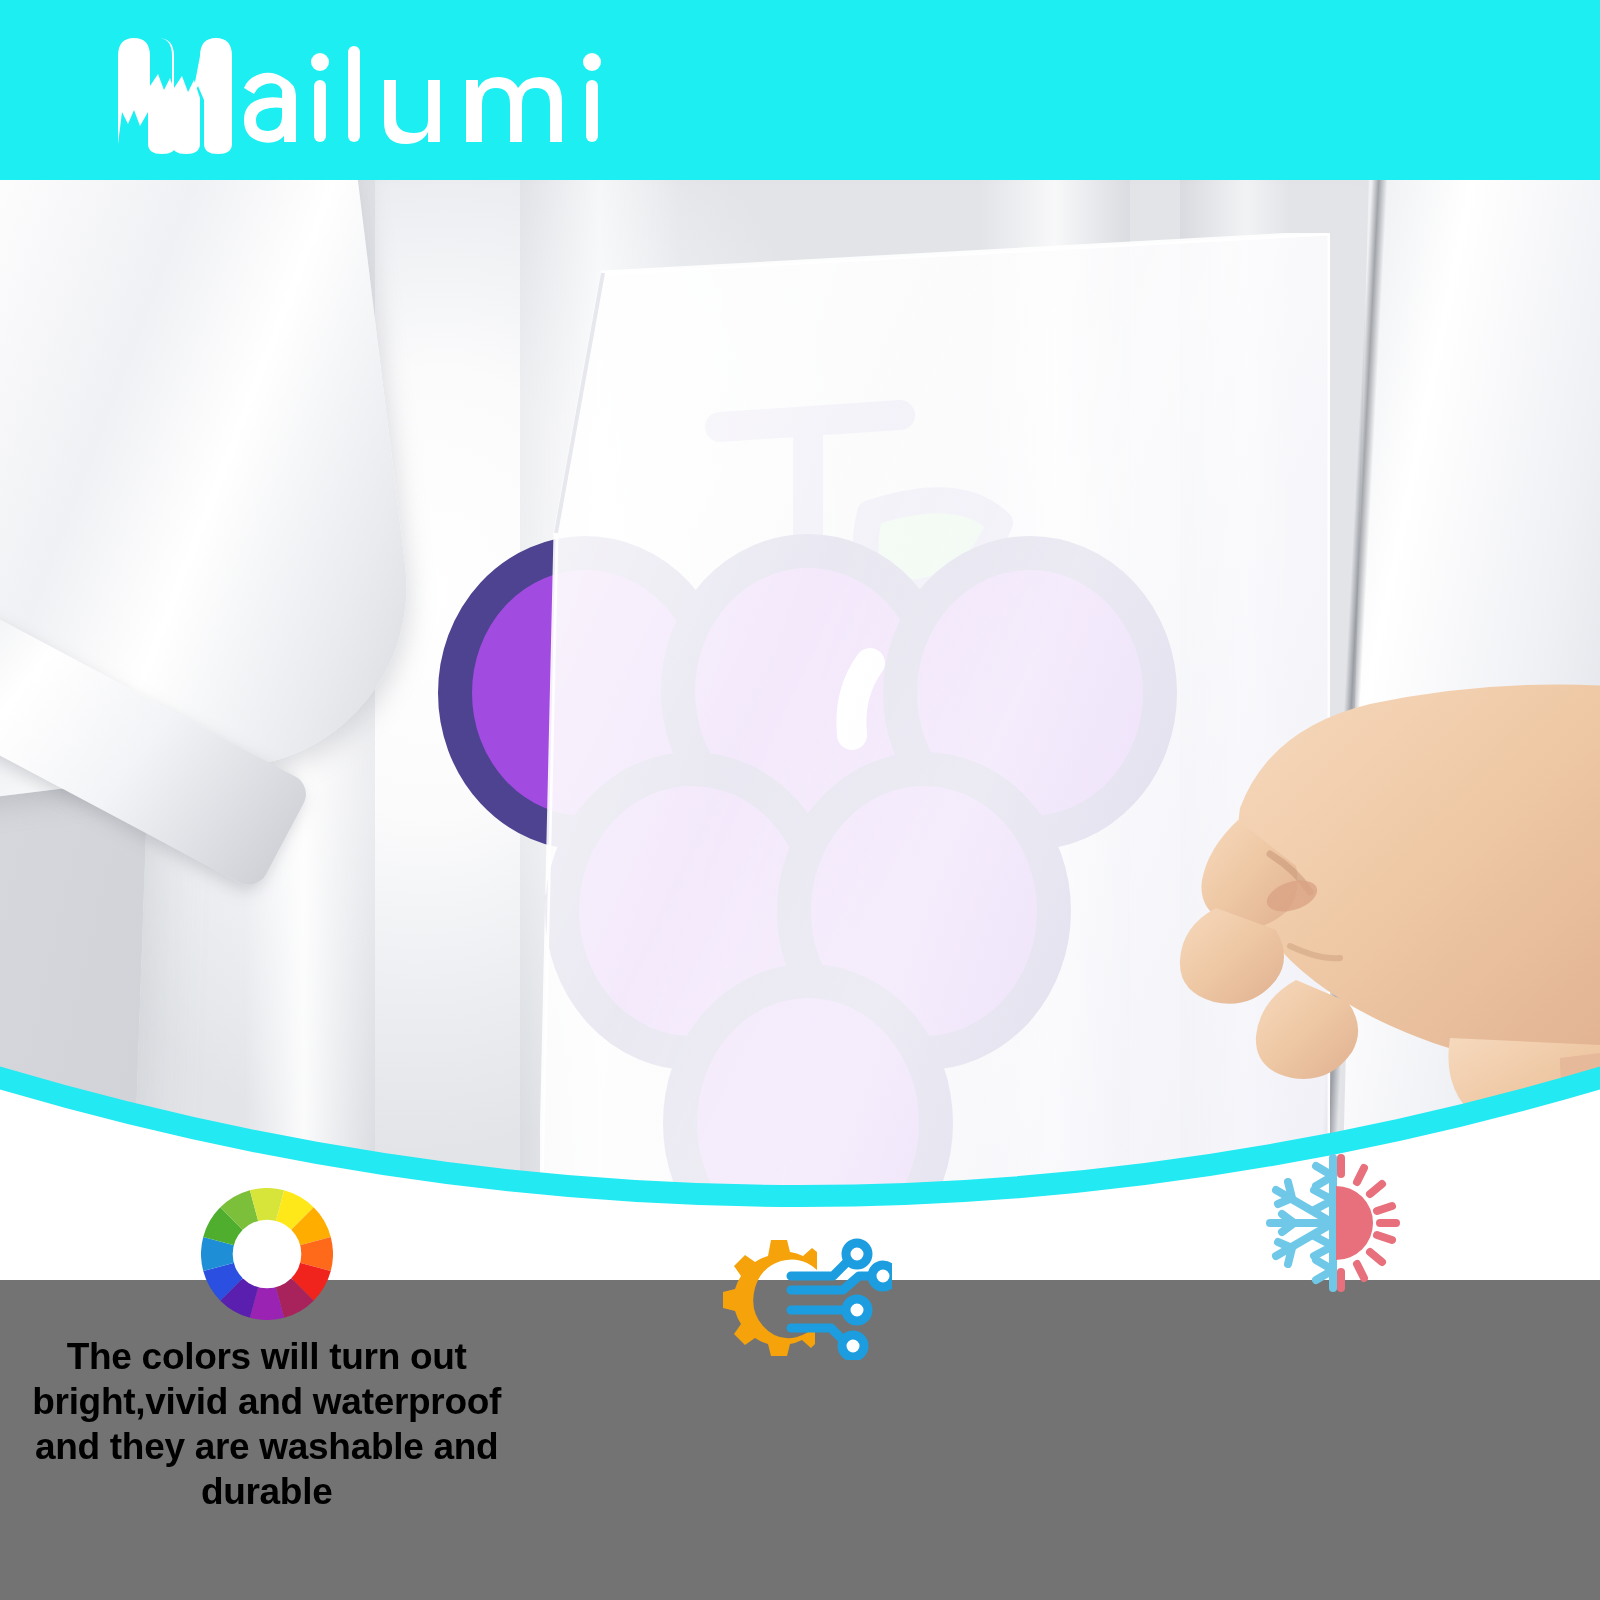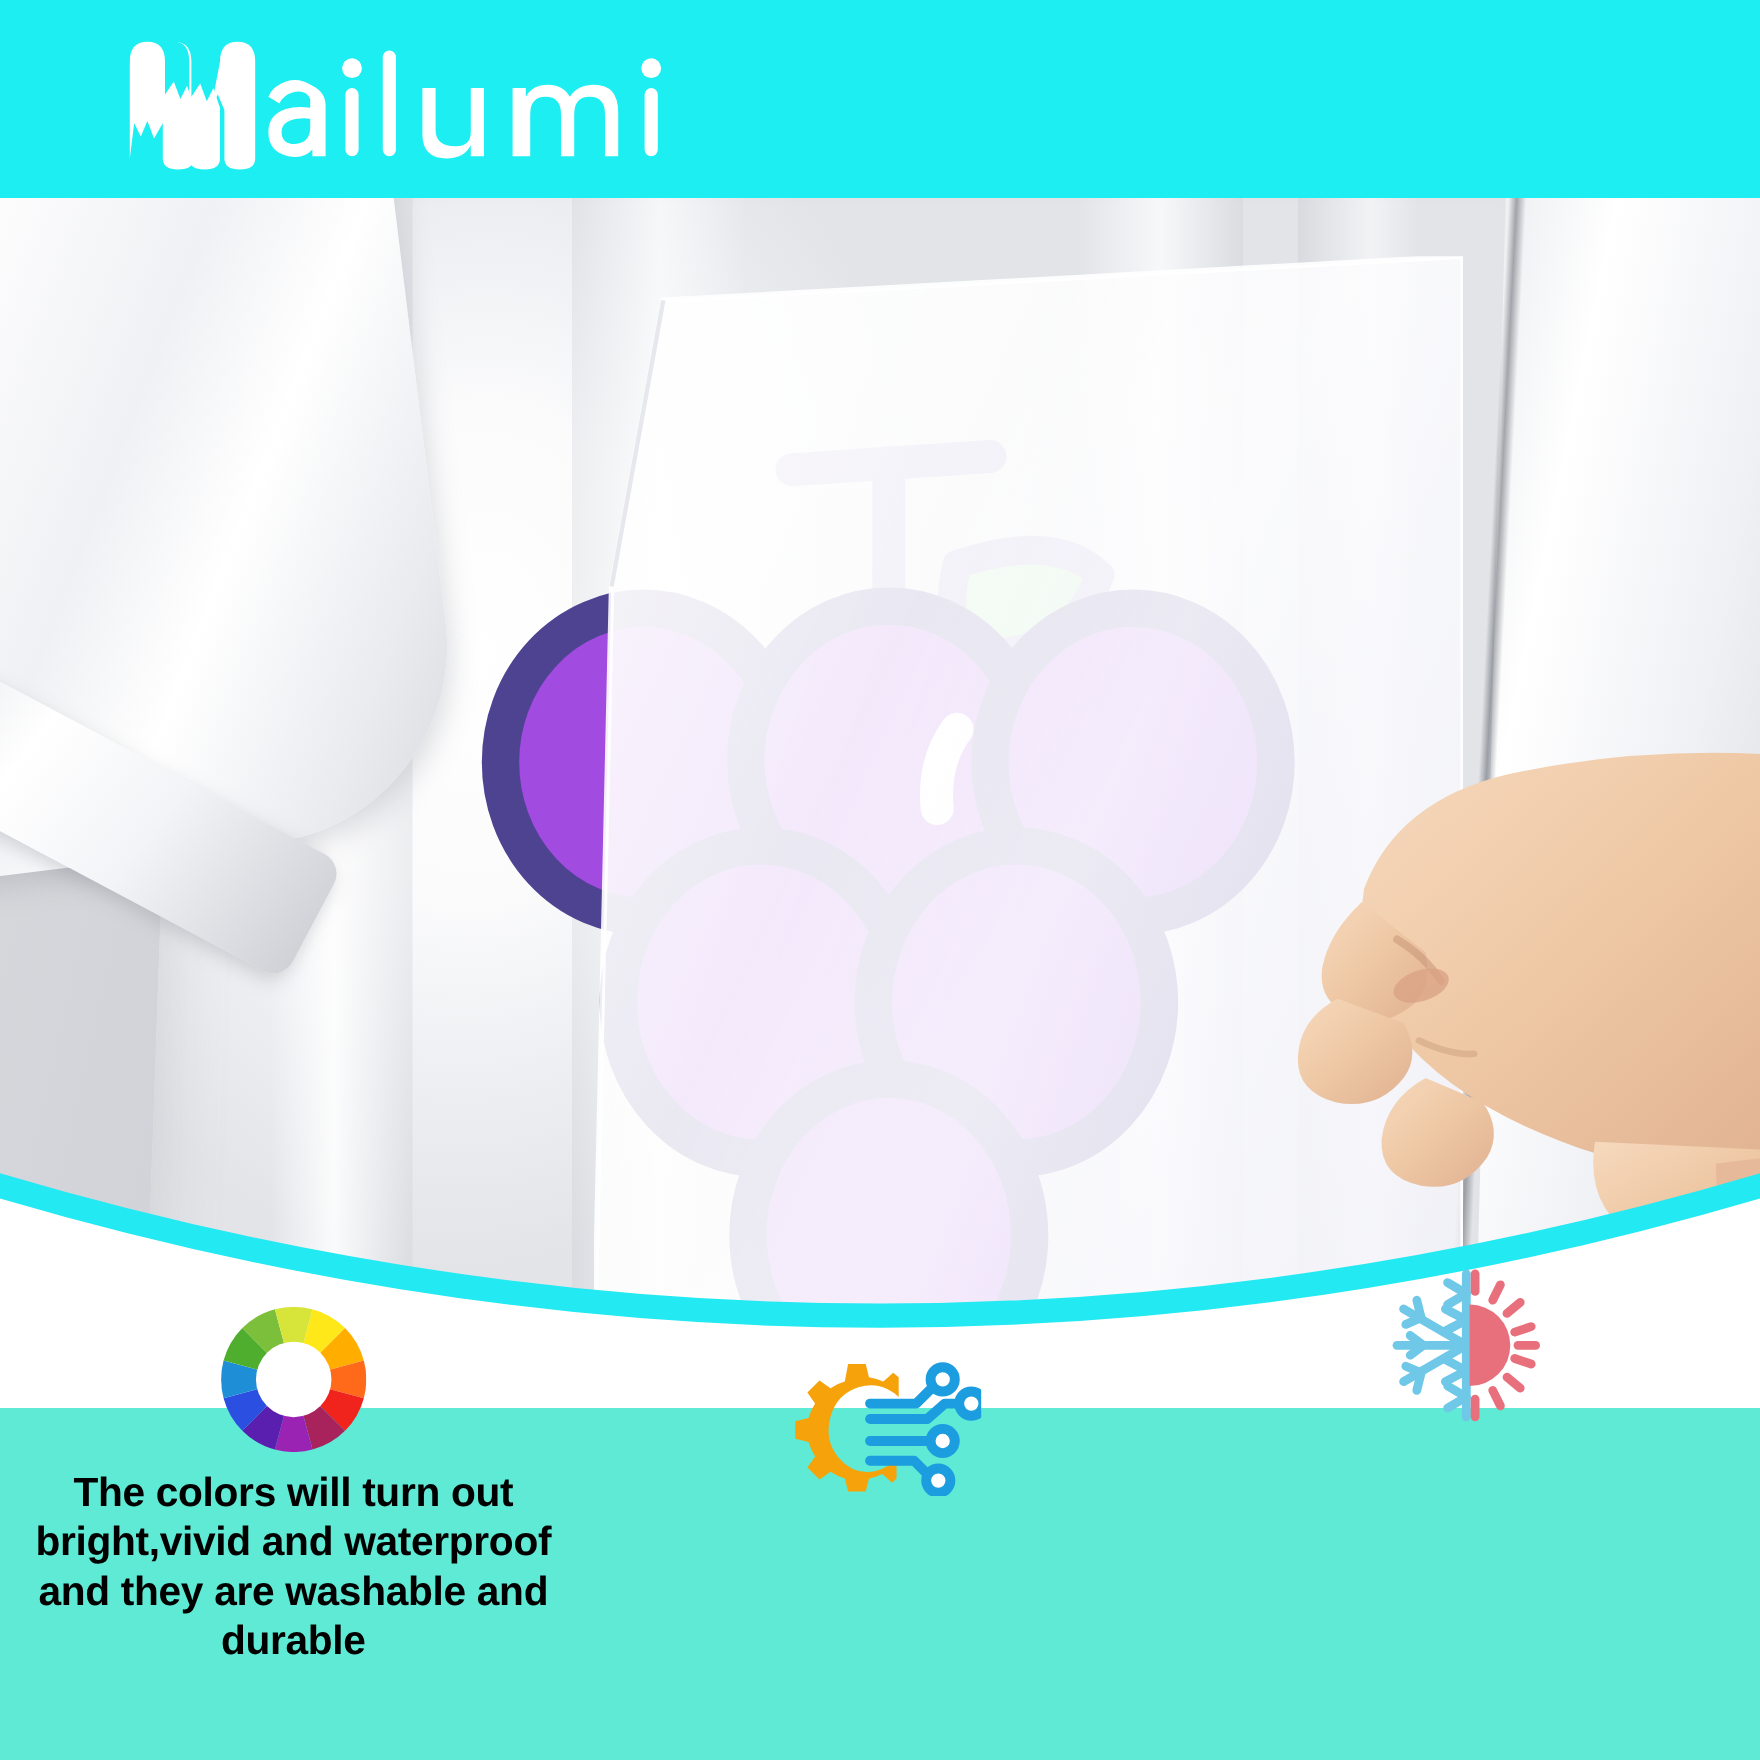--- a/index.html
+++ b/index.html
@@ -2,21 +2,21 @@
 <html><head>
 <meta charset="utf-8">
 <style>
   html,body{margin:0;padding:0;}
   body{
     width:1600px;height:1600px;
     background:#ffffff;
     font-family:"Liberation Sans","DejaVu Sans",sans-serif;
     overflow:hidden;
   }
-  .page{position:relative;width:1600px;height:1600px;overflow:hidden;background:#5eead4;}
+  .page{position:relative;width:1600px;height:1600px;overflow:hidden;background:#737373;}
 
   
   .header{
     position:absolute;left:0;top:0;width:1600px;height:180px;
     background:#1DEEF2;z-index:40;
   }
   .logo{
     position:absolute;left:88px;top:26px;
     width:560px;height:132px;
   }

